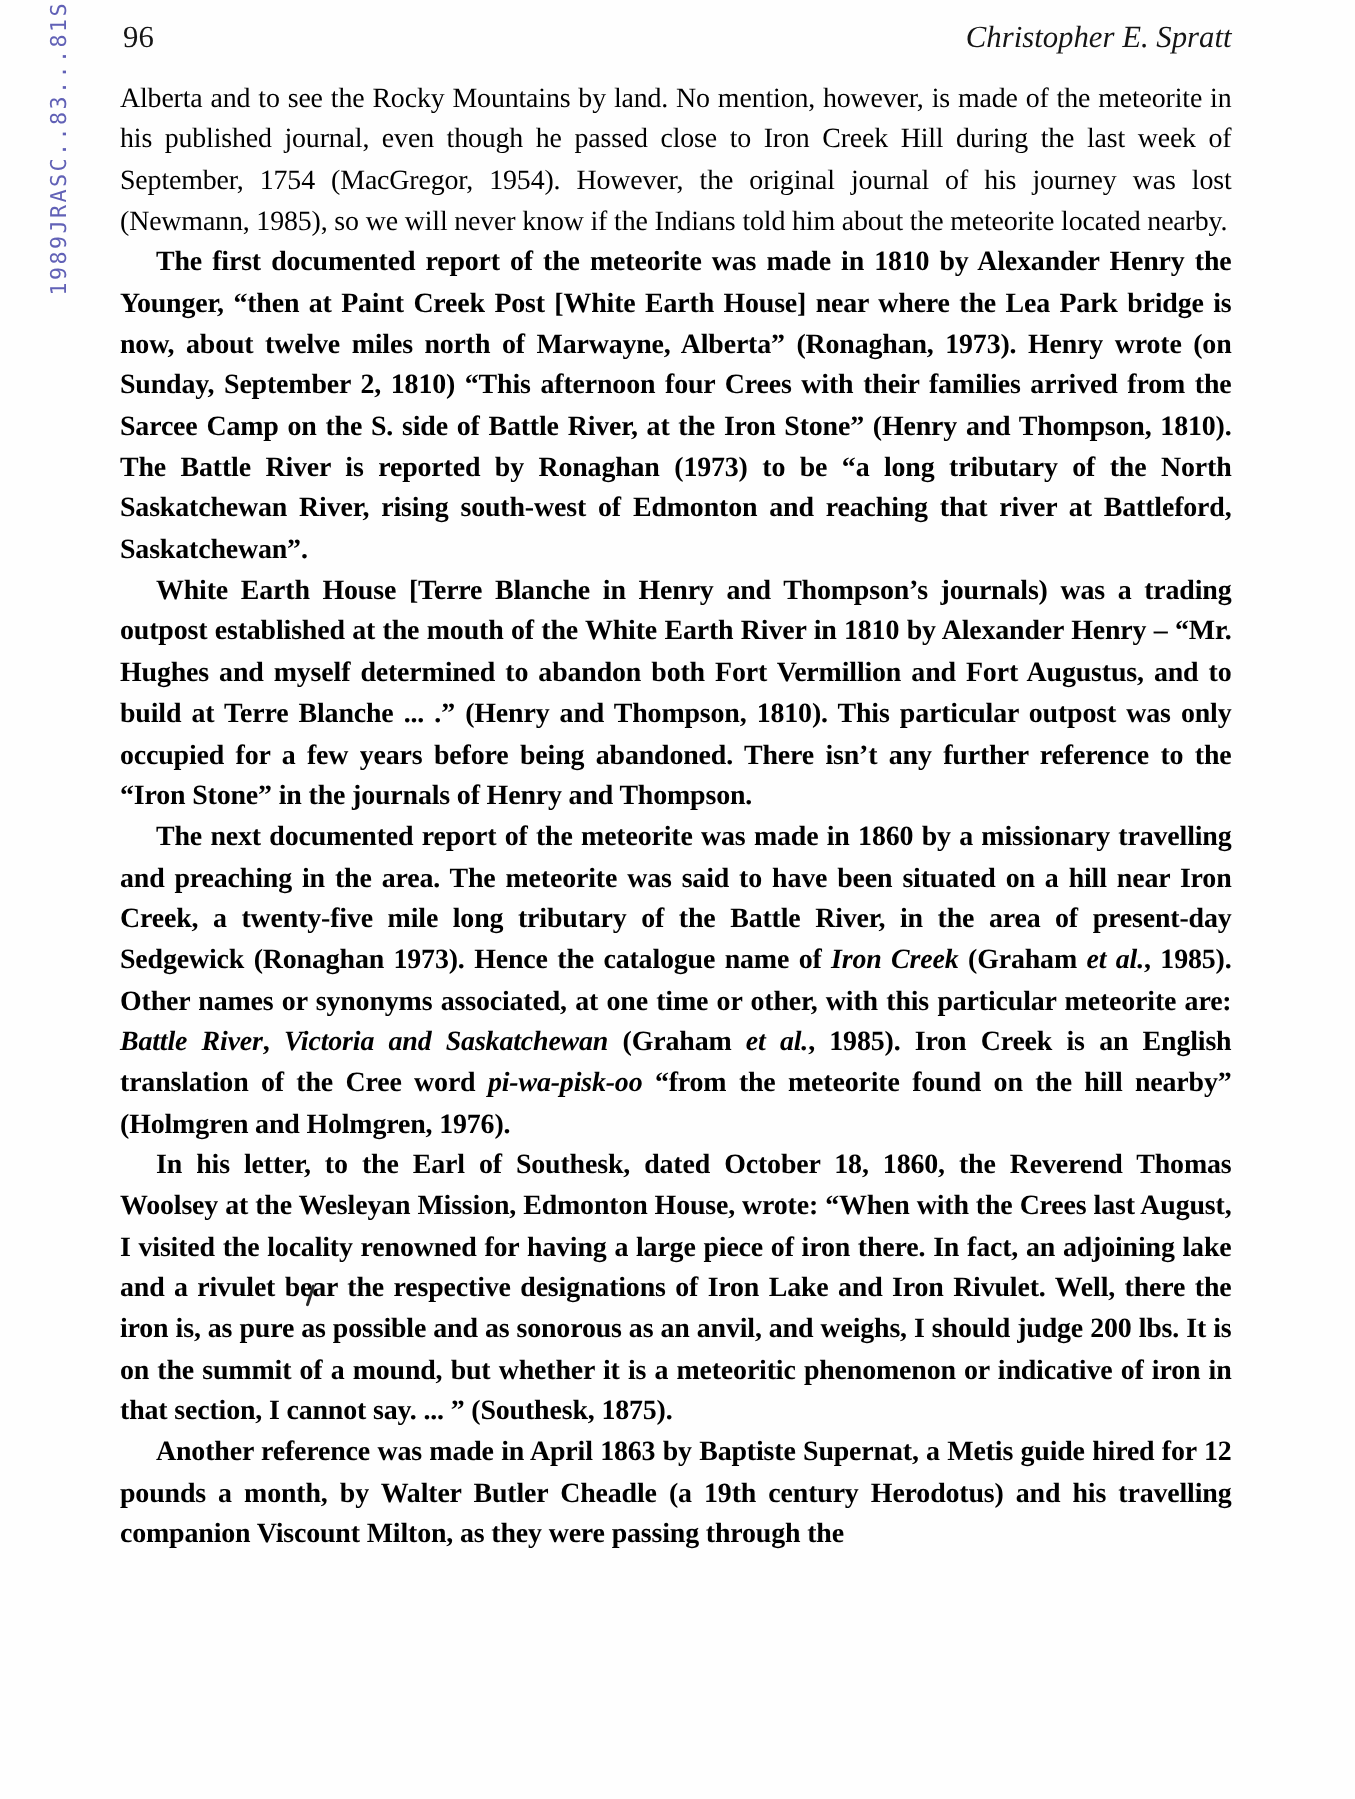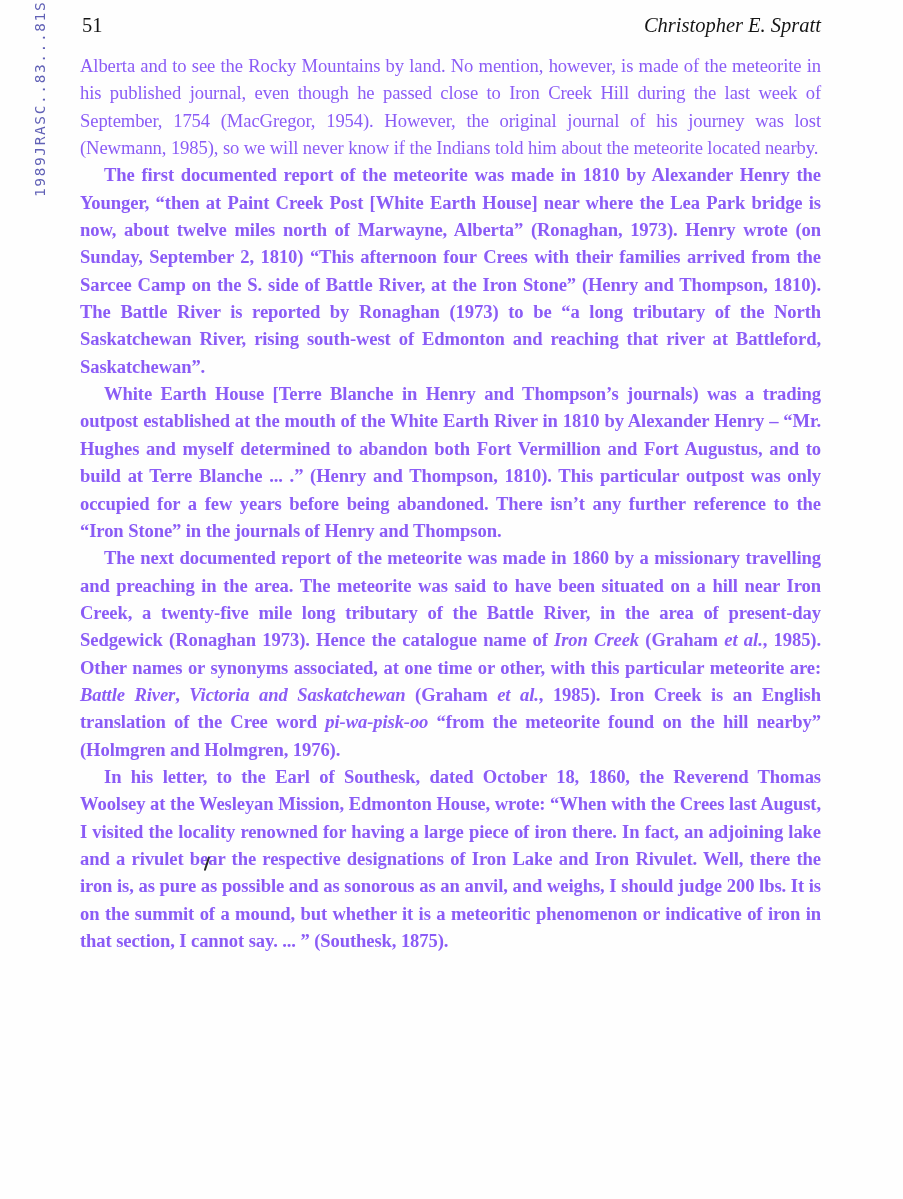--- a/index.html
+++ b/index.html
@@ -54,21 +54,21 @@
   }
   .body-text {
     position: absolute;
     left: 80px;
     top: 52px;
     width: 741px;
     font-size: 18.6px;
     line-height: 27.35px;
     letter-spacing: -0.1px;
     text-align: justify;
-    color: #8b5cf6;
+    color: #000000;
   }
   .body-text p {
     margin: 0;
     padding: 0;
   }
   .body-text p.indent {
     text-indent: 24px;
     font-weight: bold;
   }
   .italic {
@@ -87,27 +87,28 @@
   }
 </style>
 </head>
 <body>
 
 <div class="page">
 
   <div class="watermark">1989JRASC..83...81S</div>
 
   <div class="header">
-    <span class="page-number">51</span>
+    <span class="page-number">96</span>
     <span class="running-title">Christopher E. Spratt</span>
   </div>
 
   <div class="body-text">
       <p class=""><span>Alberta and to see the Rocky Mountains by land. No mention, however, is made of the meteorite in his published journal, even though he passed close to Iron Creek Hill during the last week of September, 1754 (MacGregor, 1954). However, the original journal of his journey was lost (Newmann, 1985), so we will never know if the Indians told him about the meteorite located nearby.</span></p>
       <p class="indent"><span>The first documented report of the meteorite was made in 1810 by Alexander Henry the Younger, “then at Paint Creek Post [White Earth House] near where the Lea Park bridge is now, about twelve miles north of Marwayne, Alberta” (Ronaghan, 1973). Henry wrote (on Sunday, September 2, 1810) “This afternoon four Crees with their families arrived from the Sarcee Camp on the S. side of Battle River, at the Iron Stone” (Henry and Thompson, 1810). The Battle River is reported by Ronaghan (1973) to be “a long tributary of the North Saskatchewan River, rising south-west of Edmonton and reaching that river at Battleford, Saskatchewan”.</span></p>
       <p class="indent"><span>White Earth House [Terre Blanche in Henry and Thompson’s journals) was a trading outpost established at the mouth of the White Earth River in 1810 by Alexander Henry – “Mr. Hughes and myself determined to abandon both Fort Vermillion and Fort Augustus, and to build at Terre Blanche ... .” (Henry and Thompson, 1810). This particular outpost was only occupied for a few years before being abandoned. There isn’t any further reference to the “Iron Stone” in the journals of Henry and Thompson.</span></p>
       <p class="indent"><span>The next documented report of the meteorite was made in 1860 by a missionary travelling and preaching in the area. The meteorite was said to have been situated on a hill near Iron Creek, a twenty-five mile long tributary of the Battle River, in the area of present-day Sedgewick (Ronaghan 1973). Hence the catalogue name of </span><span class="italic">Iron Creek</span><span> (Graham </span><span class="italic">et al.</span><span>, 1985). Other names or synonyms associated, at one time or other, with this particular meteorite are: </span><span class="italic">Battle River</span><span>, </span><span class="italic">Victoria and Saskatchewan</span><span> (Graham </span><span class="italic">et al.</span><span>, 1985). Iron Creek is an English translation of the Cree word </span><span class="italic">pi-wa-pisk-oo</span><span> “from the meteorite found on the hill nearby” (Holmgren and Holmgren, 1976).</span></p>
       <p class="indent"><span>In his letter, to the Earl of Southesk, dated October 18, 1860, the Reverend Thomas Woolsey at the Wesleyan Mission, Edmonton House, wrote: “When with the Crees last August, I visited the locality renowned for having a large piece of iron there. In fact, an adjoining lake and a rivulet bear the respective designations of Iron Lake and Iron Rivulet. Well, there the iron is, as pure as possible and as sonorous as an anvil, and weighs, I should judge 200 lbs. It is on the summit of a mound, but whether it is a meteoritic phenomenon or indicative of iron in that section, I cannot say. ... ” (Southesk, 1875).</span></p>
+      <p class="indent"><span>Another reference was made in April 1863 by Baptiste Supernat, a Metis guide hired for 12 pounds a month, by Walter Butler Cheadle (a 19th century Herodotus) and his travelling companion Viscount Milton, as they were passing through the</span></p>
     </div>
 
   <div class="scan-artifact"></div>
 
 </div>
 
 </body></html>

